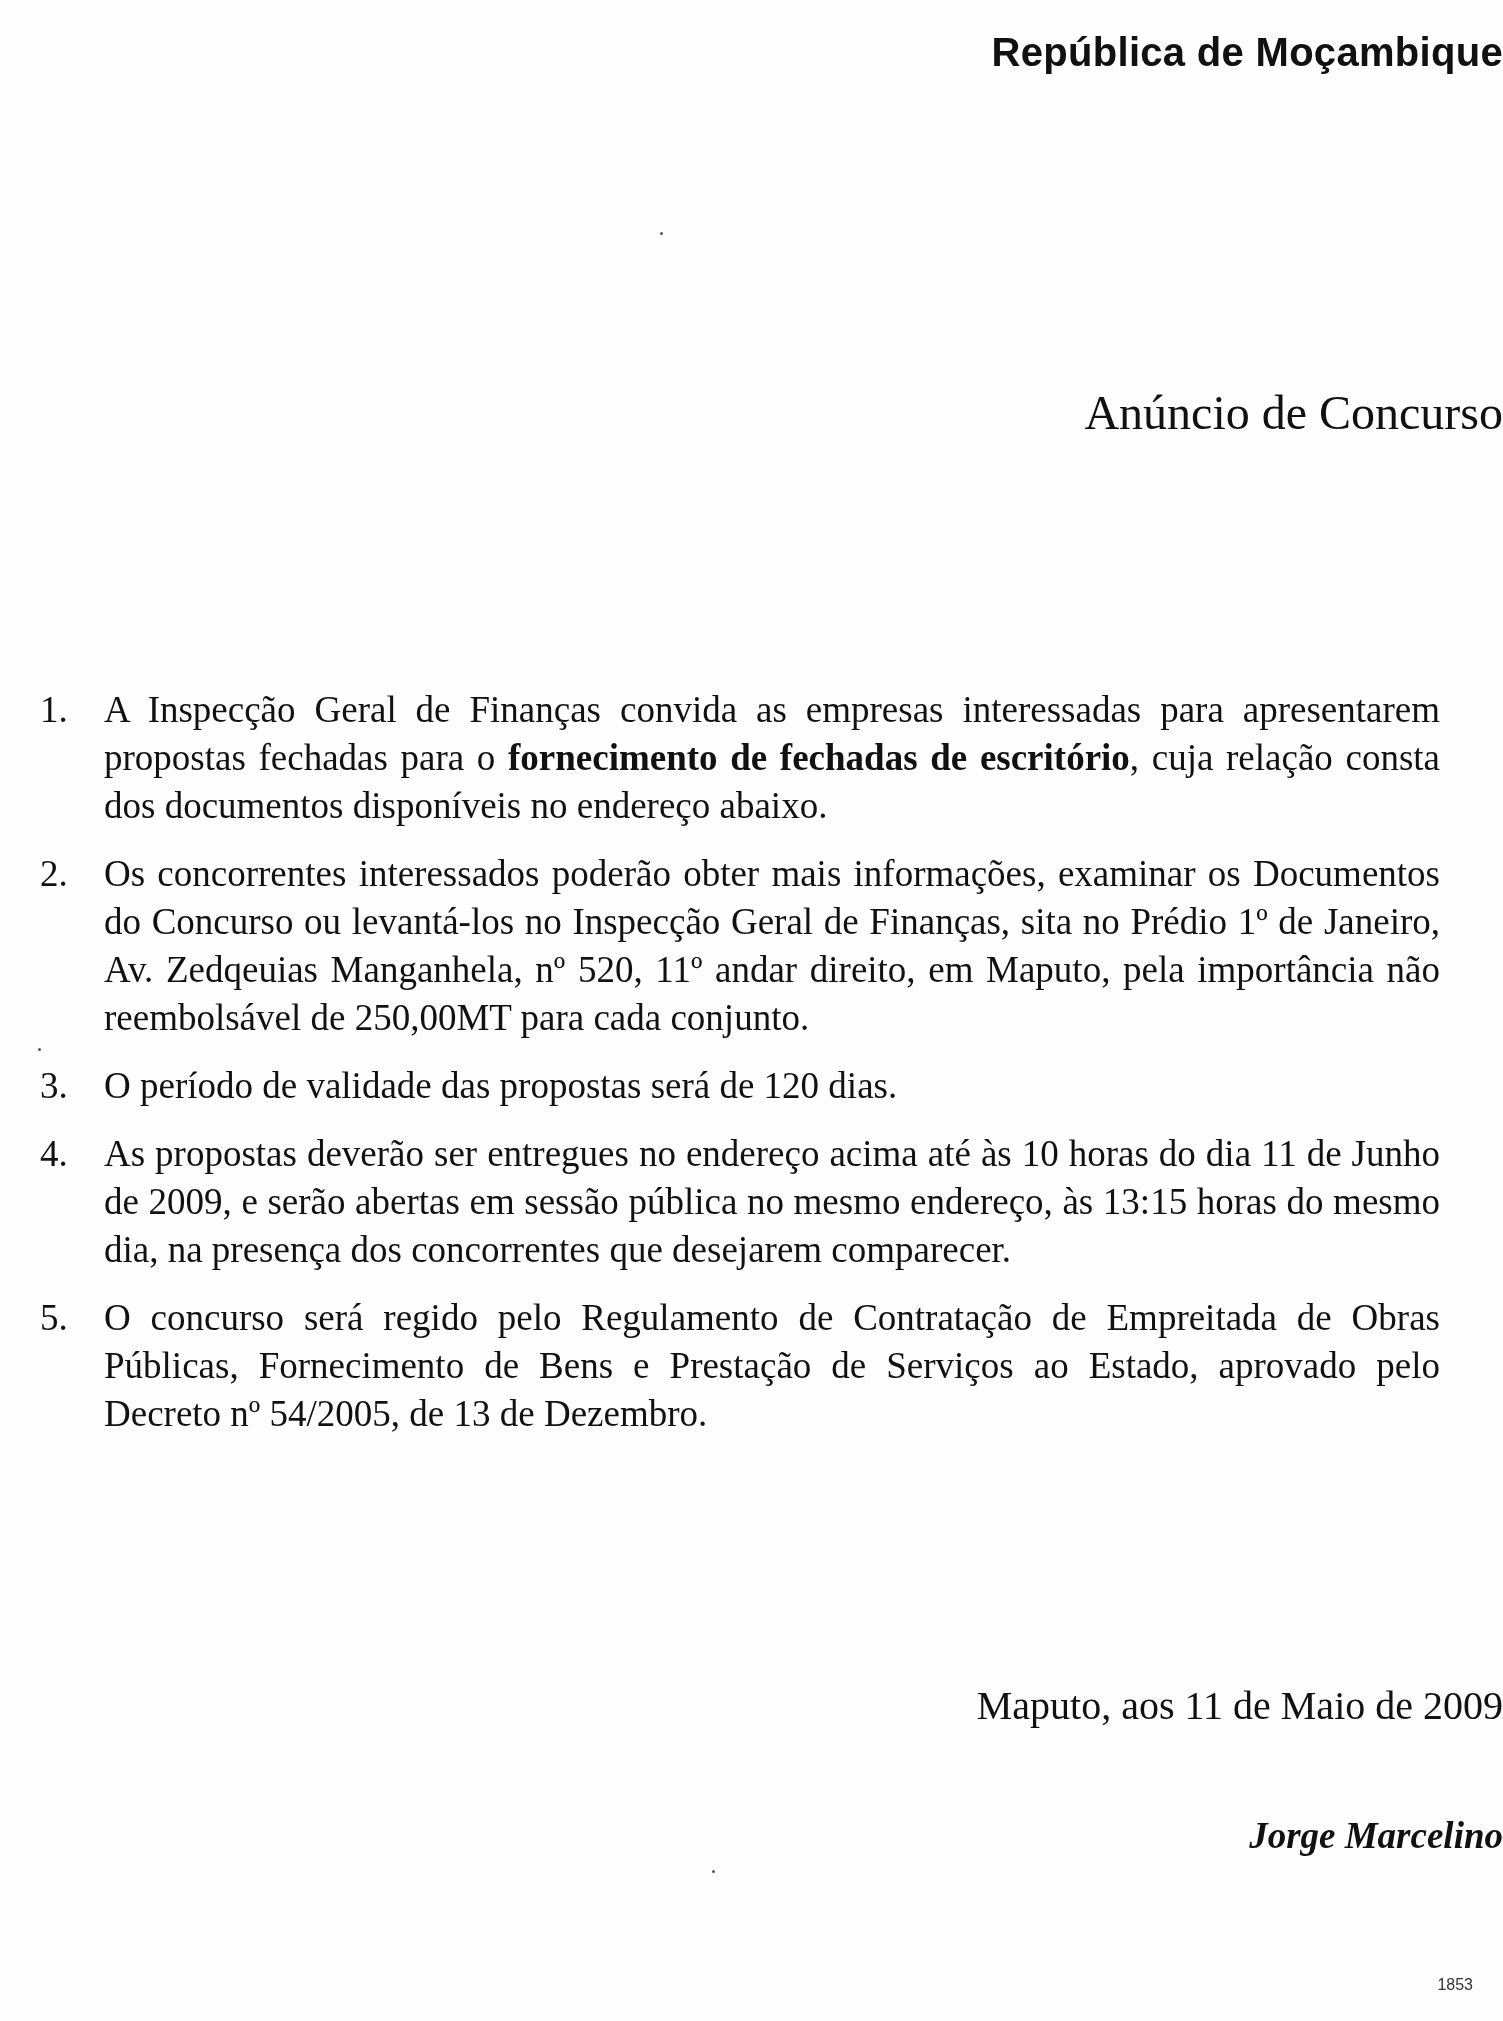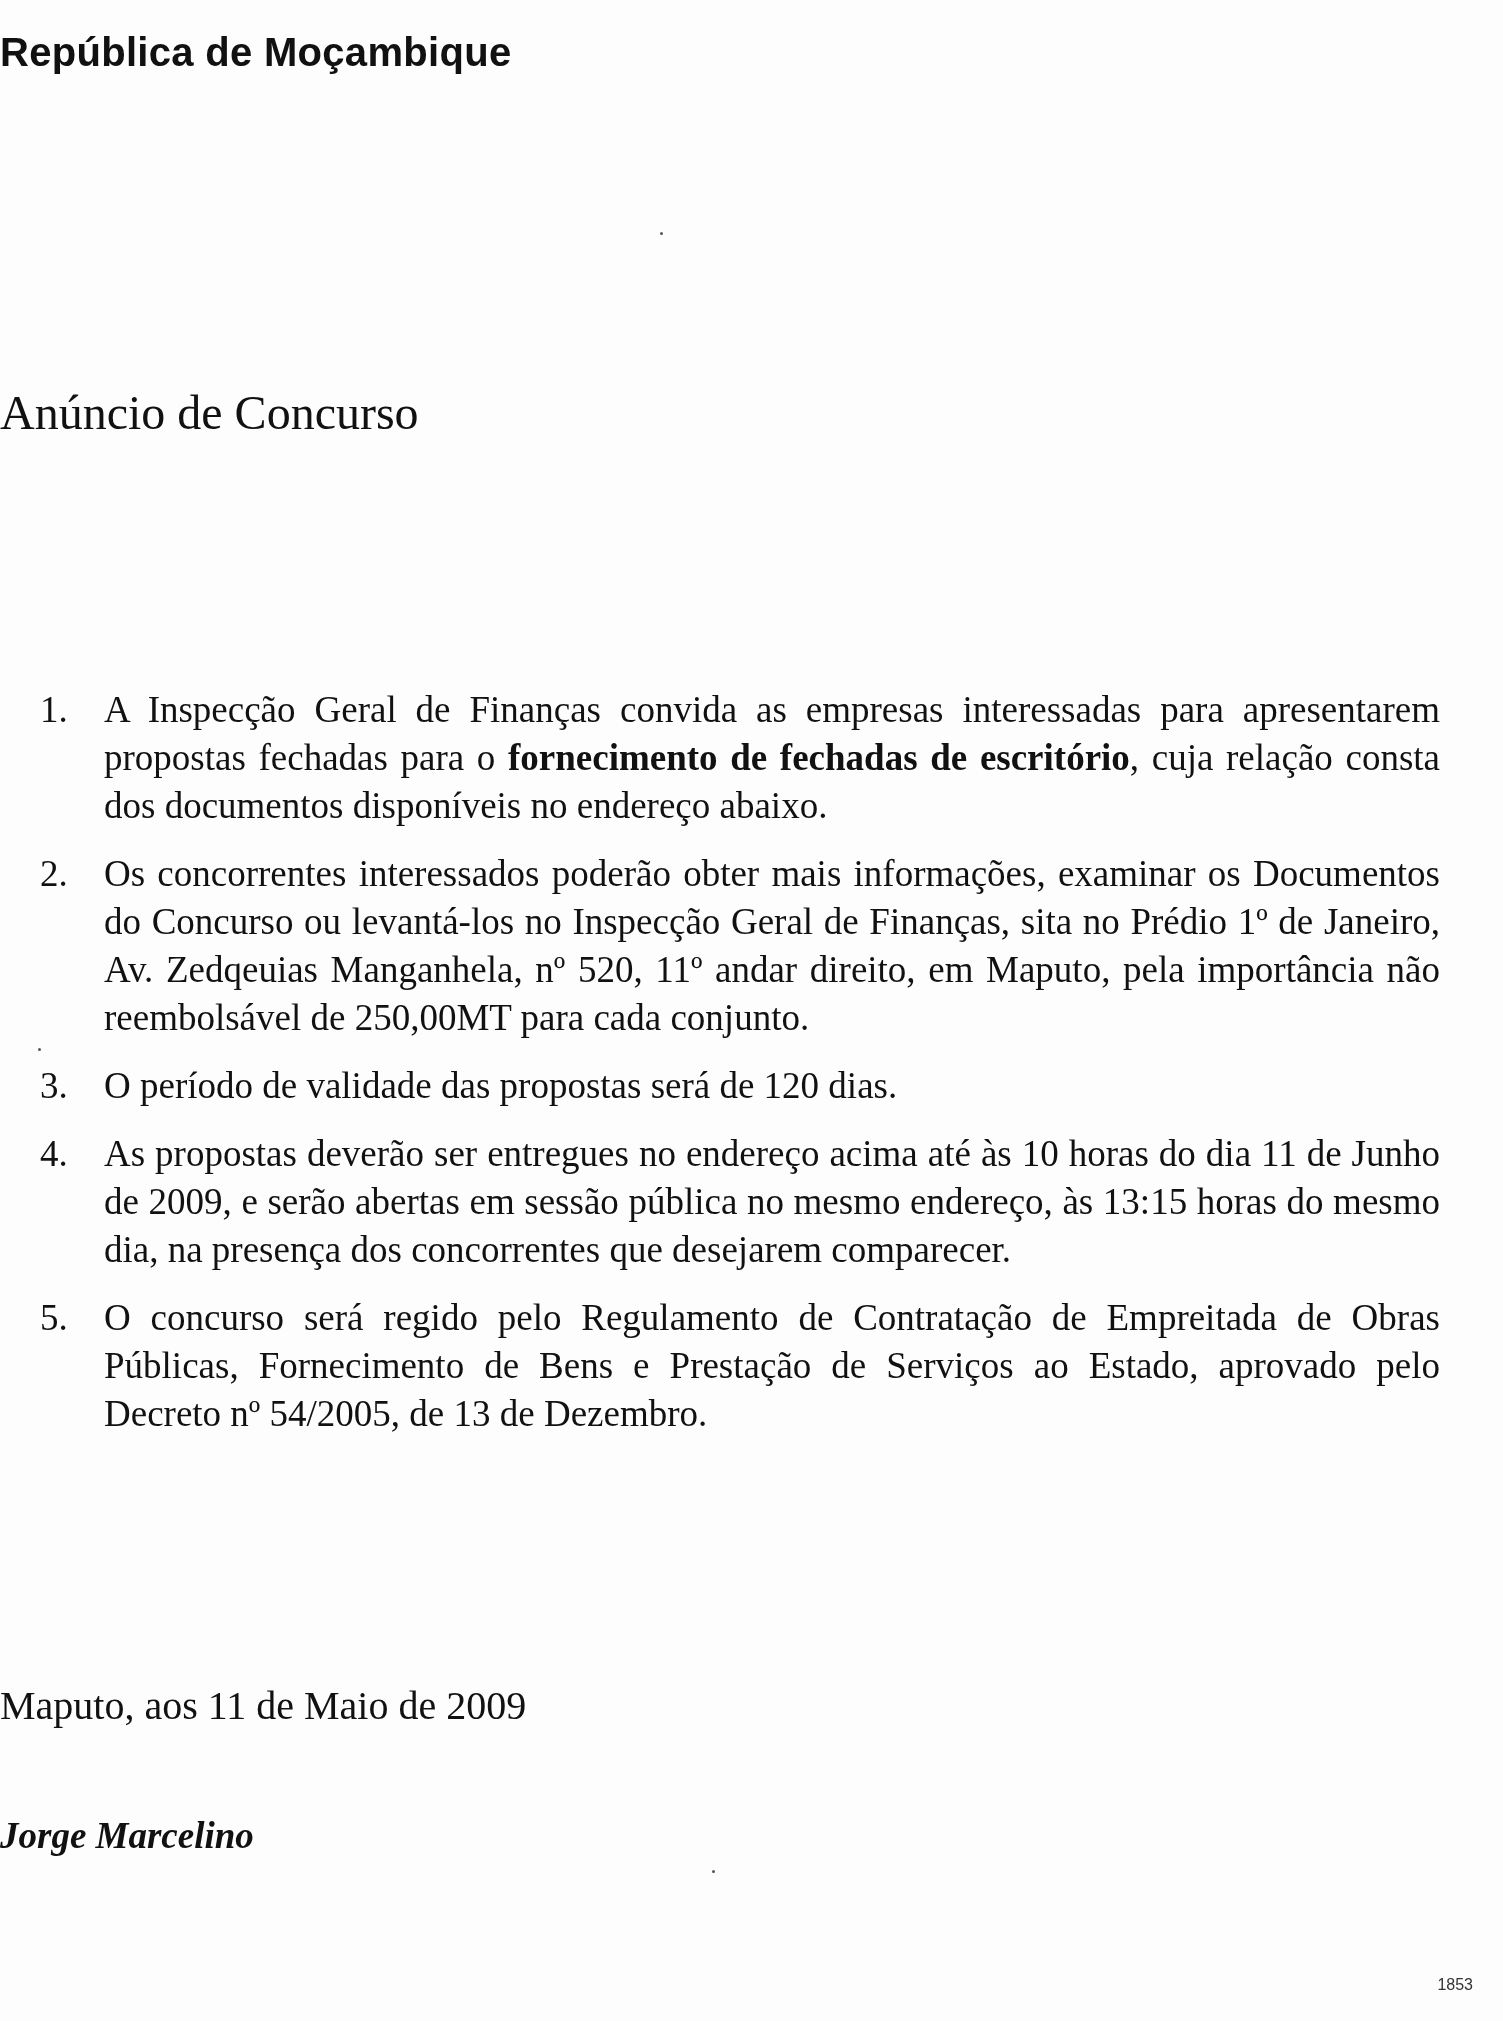--- a/index.html
+++ b/index.html
@@ -18,21 +18,21 @@
     .page {
       position: absolute;
       left: 0; top: 0;
       width: 1503px; height: 2021px;
       background: #fdfdfd;
     }
     .center {
       position: absolute;
       left: 0;
       width: 1503px;
-      text-align: left;
+      text-align: right;
       white-space: nowrap;
     }
     .hdr-rep {
       top: 30px;
       font-family: "Liberation Sans", sans-serif;
       font-weight: bold;
       font-size: 40px;
       letter-spacing: 0.3px;
     }
     .hdr-min {

